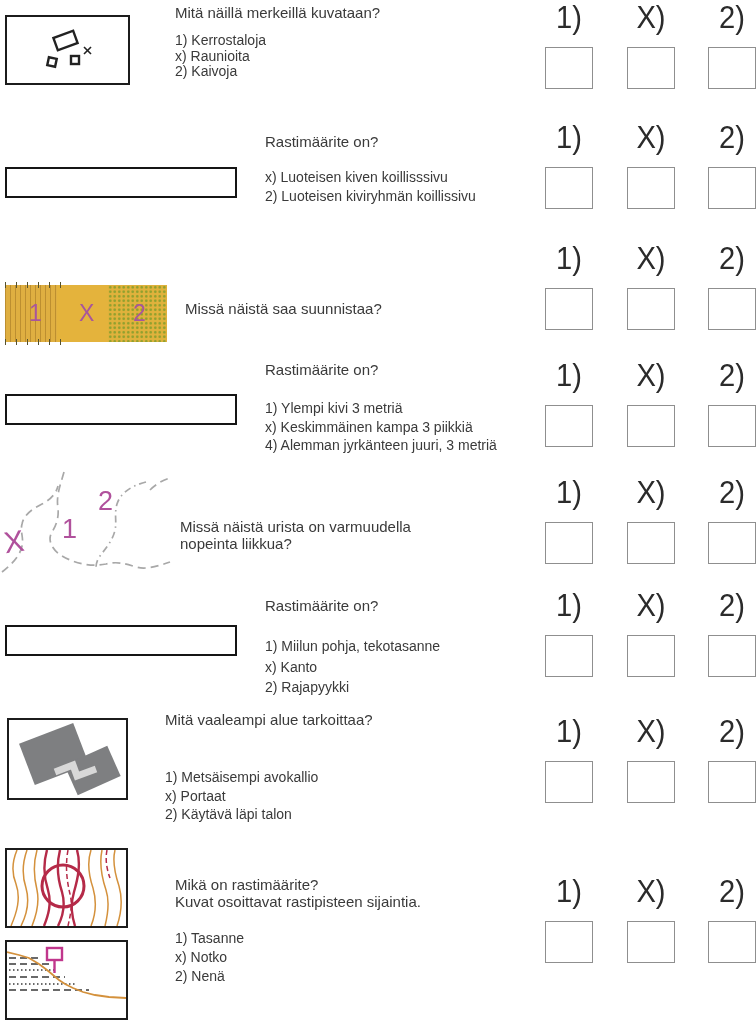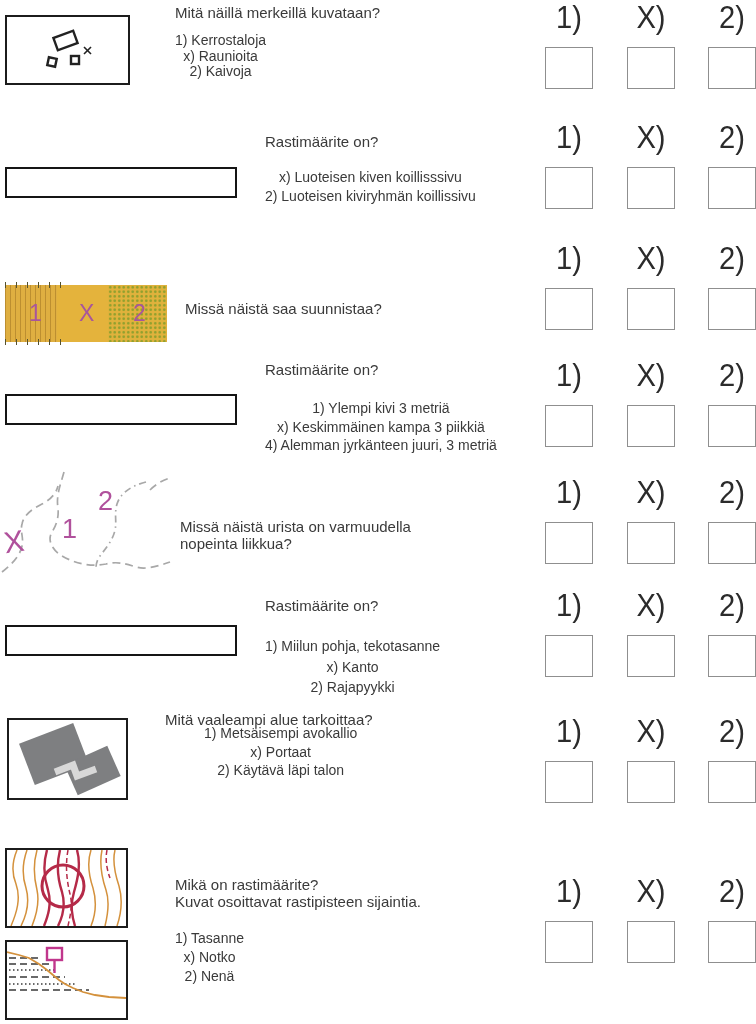--- a/index.html
+++ b/index.html
@@ -3,21 +3,21 @@
 <meta charset="utf-8">
 <style>
   html,body { margin:0; padding:0; background:#fff; }
   .page {
     position:relative; width:756px; height:1024px; background:#ffffff;
     font-family:"Liberation Sans", sans-serif; color:#3a3a3a; overflow:hidden;
   }
   .abs { position:absolute; }
   .title { font-size:15px; line-height:17px; }
   .opts { font-size:14px; }
-  .opts div { white-space:nowrap;text-align:center; }
+  .opts div { white-space:nowrap; }
   .lh15 div { line-height:15.5px; }
   .lh18 div { line-height:18.5px; }
   .lh20 div { line-height:20.5px; }
   .lh19 div { line-height:19px; }
 
   
   .aset { position:absolute; left:535px; width:221px; height:92px; }
   .ah { position:absolute; top:0; width:64px; text-align:center;
         font-size:31px; line-height:32px; color:#2b2b2b; transform:scaleX(.94); }
   .ah.c1 { left:2px; } .ah.cx { left:84px; } .ah.c2 { left:165px; }
@@ -250,21 +250,21 @@
   </div>
 
   <div class="figbox" style="left:7px; top:718px; width:121px; height:82px;">
     <svg width="117" height="78" viewBox="0 0 117 78">
       <rect x="16" y="12" width="58" height="44" fill="#7e7f81" transform="rotate(-21 45 34)"></rect>
       <rect x="60" y="34" width="47" height="33" fill="#7e7f81" transform="rotate(-24 83.5 50.5)"></rect>
       <path d="M46,52 L64,45 L68,56 L87,49" fill="none" stroke="#d8d8d8" stroke-width="7" stroke-linejoin="miter"></path>
     </svg>
   </div>
   <div class="abs title" style="left:165px; top:711px;">Mitä vaaleampi alue tarkoittaa?</div>
-  <div class="abs opts lh18" style="left:165px; top:724px;margin-left:39px;">
+  <div class="abs opts lh18" style="left:165px; top:768px;">
     <div>1) Metsäisempi avokallio</div>
     <div>x) Portaat</div>
     <div>2) Käytävä läpi talon</div>
   </div>
   <div class="aset" style="top:716px;">
     <span class="ah c1">1)</span>
     <span class="ah cx">X)</span>
     <span class="ah c2">2)</span>
     <div class="abox b1"></div>
     <div class="abox bx"></div>

